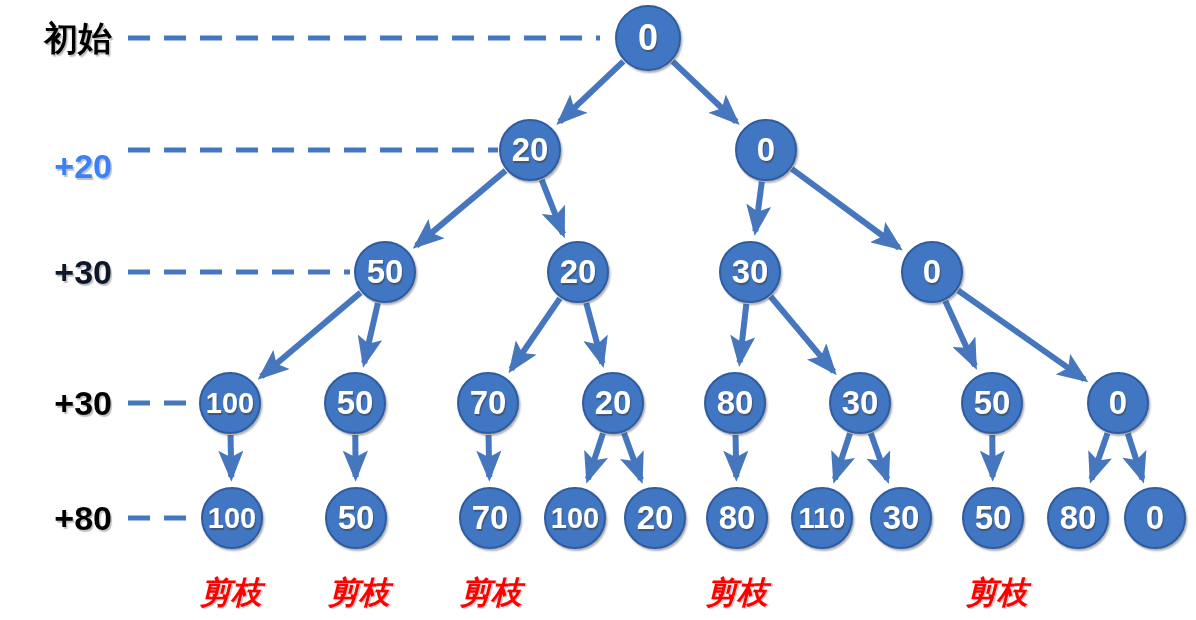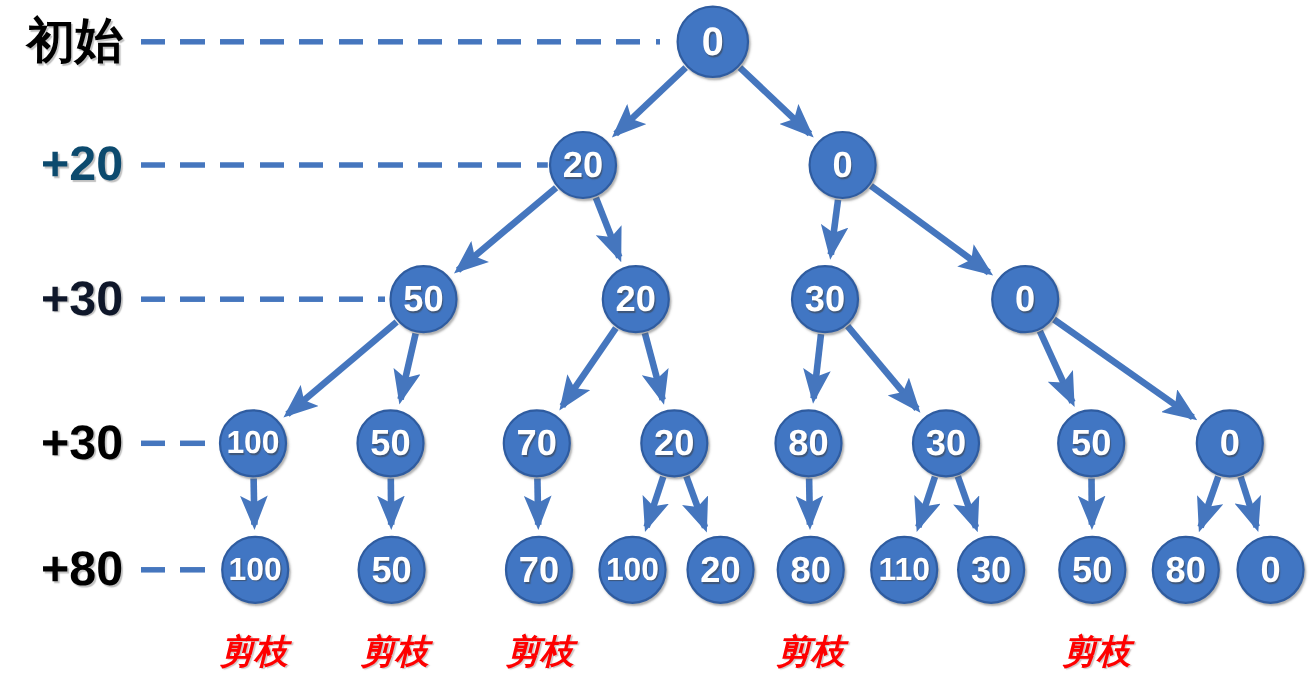--- a/index.html
+++ b/index.html
@@ -23,21 +23,21 @@
     left: 0;
     top: 0;
     width: 1196px;
     height: 620px;
     pointer-events: none;
   }
   .row-label {
     position: absolute;
     color: #000000;
     font-weight: bold;
-    font-size: 44px;
+    font-size: 34px;
     line-height: 34px;
     white-space: nowrap;
     text-shadow: 1.5px 1.5px 1px rgba(140,140,140,0.55);
     transform: translate(-100%, -50%);
     font-family: "Liberation Sans", "DejaVu Sans", sans-serif;
   }
   .dash-line {
     position: absolute;
     height: 5px;
     transform: translateY(-50%);
@@ -108,21 +108,21 @@
       <line x1="735.5564375961394" y1="434.99516177801894" x2="736.2870643299464" y2="477.00619897191325" stroke="#4576be" stroke-width="6" stroke-linecap="butt" marker-end="url(#arrowhead)"></line>
       <line x1="849.9600090659287" y1="433.38418308995267" x2="834.8637383842789" y2="479.07026541599816" stroke="#4576be" stroke-width="6" stroke-linecap="butt" marker-end="url(#arrowhead)"></line>
       <line x1="870.746159358737" y1="433.14166649401835" x2="887.2314833216183" y2="479.38098980453896" stroke="#4576be" stroke-width="6" stroke-linecap="butt" marker-end="url(#arrowhead)"></line>
       <line x1="992.2782503499021" y1="434.99879023873837" x2="992.643491739188" y2="477.0015500066164" stroke="#4576be" stroke-width="6" stroke-linecap="butt" marker-end="url(#arrowhead)"></line>
       <line x1="1107.4873400018794" y1="433.2238974945971" x2="1091.469345622592" y2="479.2756313350475" stroke="#4576be" stroke-width="6" stroke-linecap="butt" marker-end="url(#arrowhead)"></line>
       <line x1="1127.800867804946" y1="433.4621566910482" x2="1142.442638124913" y2="478.97036173959447" stroke="#4576be" stroke-width="6" stroke-linecap="butt" marker-end="url(#arrowhead)"></line>
     </svg>
 
   <div id="row-label-layer">
       <div class="row-label" style="left: 112px; top: 38px; color: rgb(0, 0, 0);">初始</div>
-      <div class="row-label" style="left: 112px; top: 150px; color: #0c4a6e;">+20</div>
+      <div class="row-label" style="left: 112px; top: 166px; color: #3b82f6;">+20</div>
       <div class="row-label" style="left: 112px; top: 272px; color: #0f172a;">+30</div>
       <div class="row-label" style="left: 112px; top: 403px; color: rgb(0, 0, 0);">+30</div>
       <div class="row-label" style="left: 112px; top: 518px; color: rgb(0, 0, 0);">+80</div>
     </div>
   <div id="dash-layer">
       <div class="dash-line" style="left: 128px; top: 38px; width: 472px;"></div>
       <div class="dash-line" style="left: 128px; top: 150px; width: 370px;"></div>
       <div class="dash-line" style="left: 128px; top: 272px; width: 222px;"></div>
       <div class="dash-line" style="left: 128px; top: 403px; width: 68px;"></div>
       <div class="dash-line" style="left: 128px; top: 518px; width: 68px;"></div>

